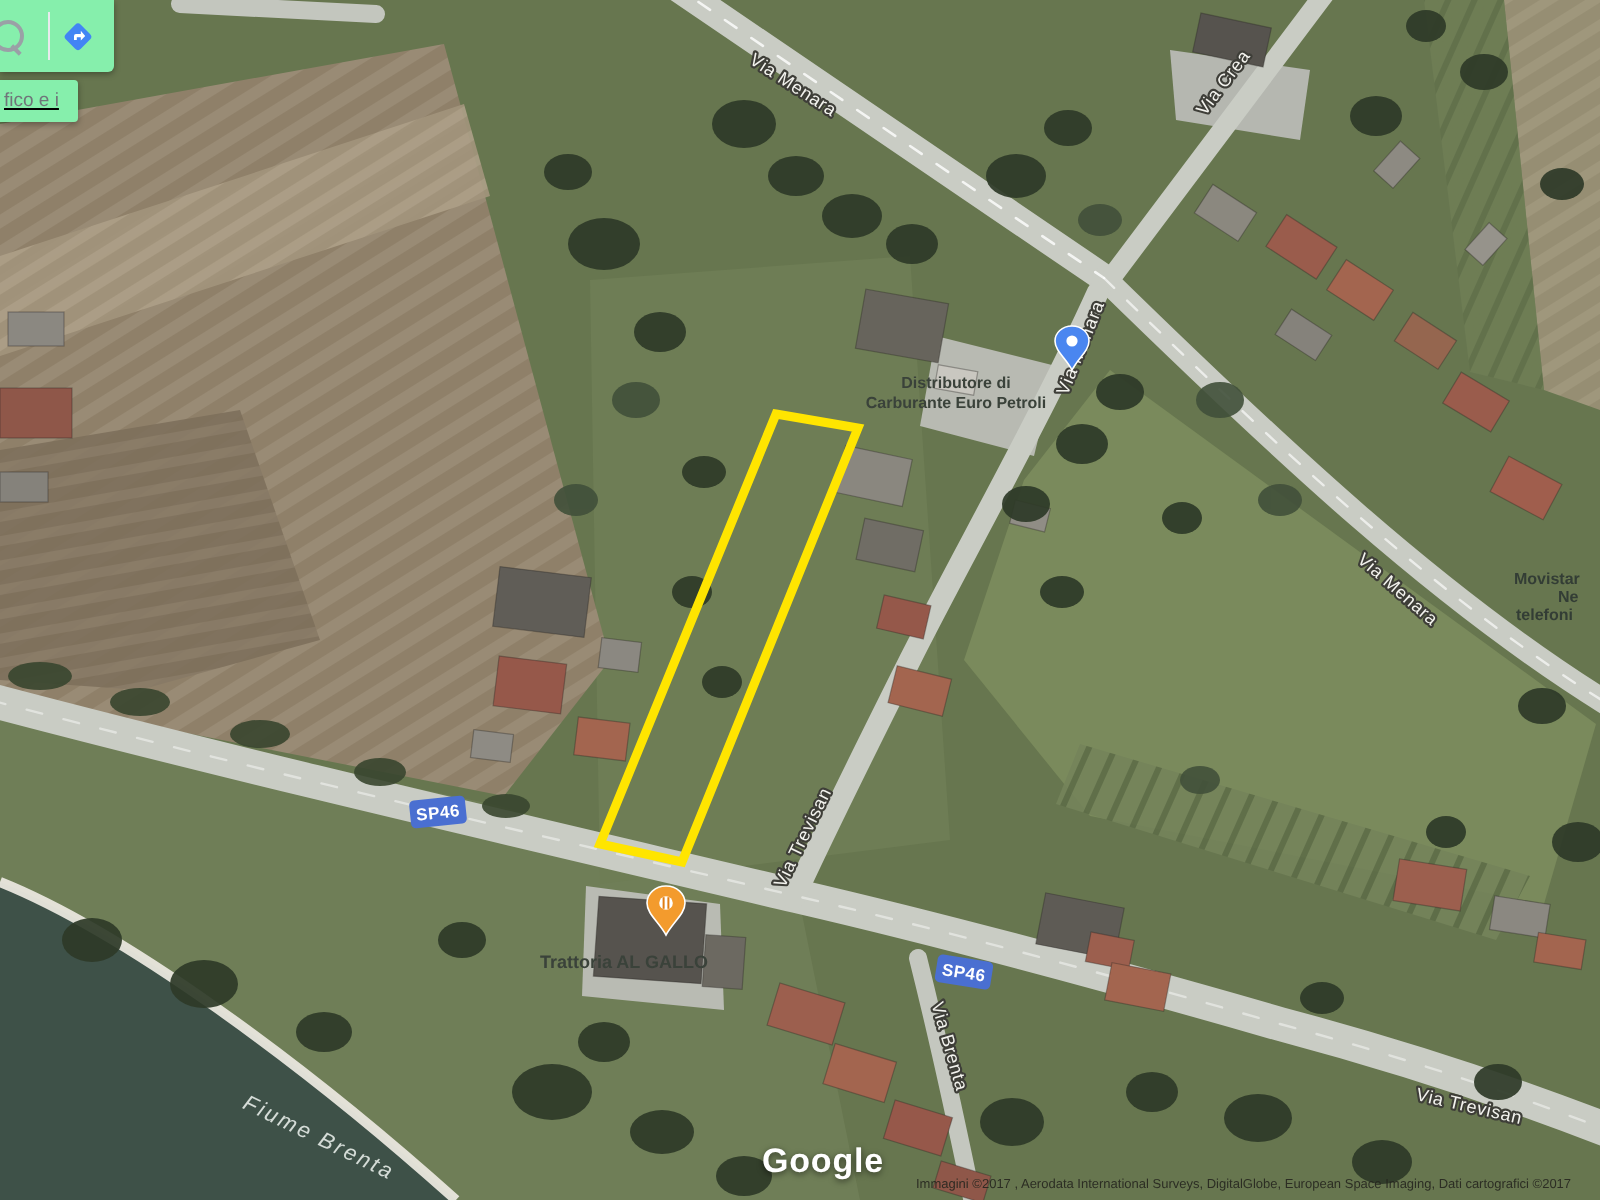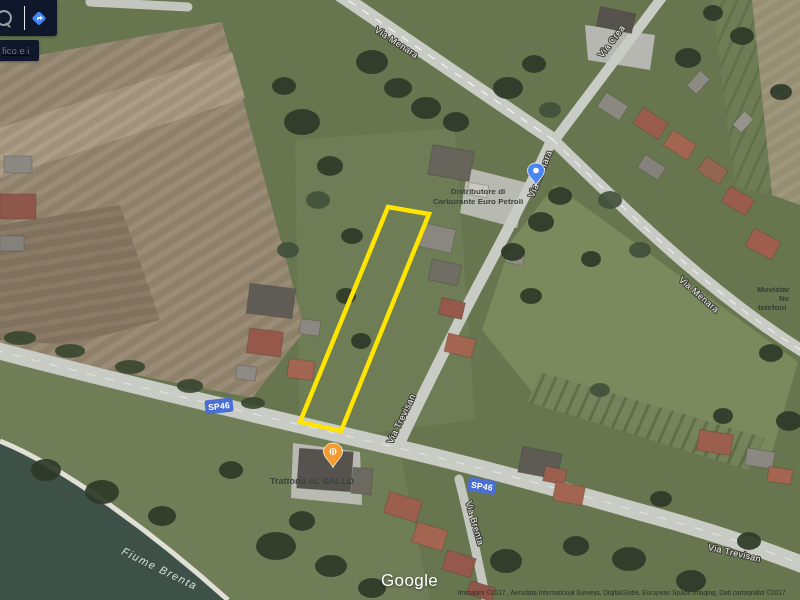--- a/index.html
+++ b/index.html
@@ -17,34 +17,34 @@
   }
   .riverlbl{
     font-size:11px;letter-spacing:1.4px;fill:#e2e8e4;opacity:.92;
     text-anchor:middle;font-style:italic;
   }
   .poilbl{font-size:8px;fill:#3a423a;text-anchor:middle;font-weight:600;}
   .poilbl-left{font-size:8px;fill:#333d35;text-anchor:start;font-weight:600;}
   .shieldtxt{font-size:8.5px;font-weight:bold;fill:#ffffff;text-anchor:middle;letter-spacing:.3px;}
   
   .ui-card{
-    position:absolute;background:#0f172a;box-shadow:0 1px 3px rgba(0,0,0,.35);text-decoration:underline;
+    position:absolute;background:#86efac;box-shadow:0 1px 3px rgba(0,0,0,.35);text-decoration:underline;
   }
   .card-search{left:0;top:0;width:57px;height:36px;border-radius:0 0 3px 0;}
   .card-search .divider{position:absolute;left:24px;top:6px;width:1px;height:24px;background:#e8eaed;}
   .card-layer{left:0;top:40px;width:39px;height:21px;border-radius:0 2px 2px 0;
     display:flex;align-items:center;overflow:hidden;}
   .card-layer span{font-size:9.5px;color:#70757a;white-space:nowrap;padding-left:2px;}
   .magnifier{position:absolute;left:-4px;top:10px;width:12px;height:12px;
     border:2px solid #9aa0a6;border-radius:50%;}
   .magnifier::after{content:"";position:absolute;left:9px;top:10px;width:2px;height:6px;
     background:#9aa0a6;transform:rotate(-45deg);}
   .diamond-wrap{position:absolute;left:30px;top:9px;width:18px;height:18px;}
   .google-logo{
-    position:absolute;left:381px;top:571px;color:#fff;font-size:17px;font-weight:normal;
+    position:absolute;left:381px;top:571px;color:#fff;font-size:17px;font-weight:bold;
     letter-spacing:.4px;text-shadow:0 1px 3px rgba(0,0,0,.55);
   }
   .copyright{
     position:absolute;left:458px;top:589px;width:345px;font-size:6.5px;color:#26261f;
     white-space:nowrap;overflow:hidden;opacity:.9;
   }
 </style>
 </head>
 <body>
 

